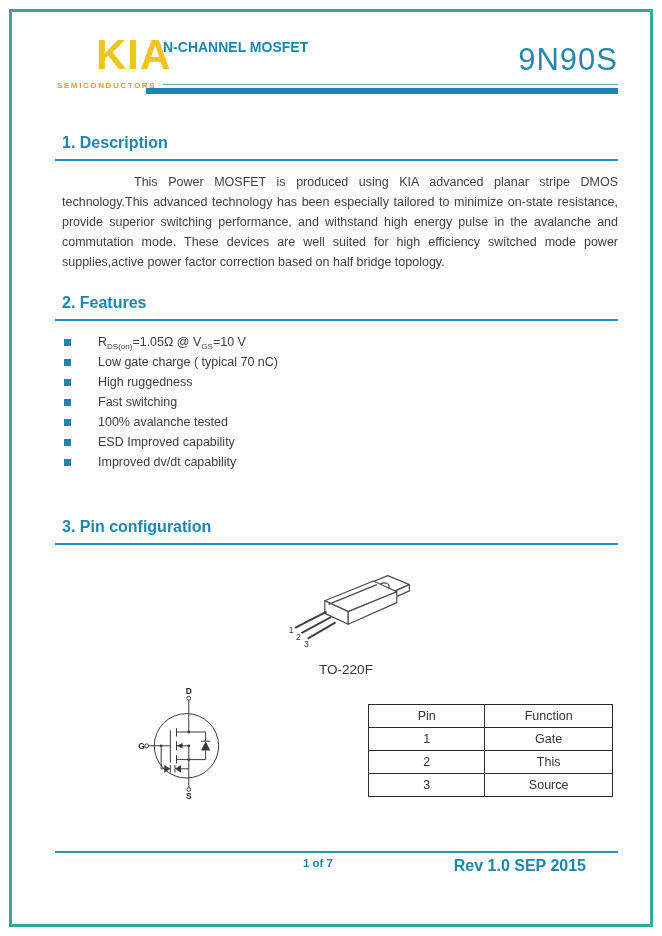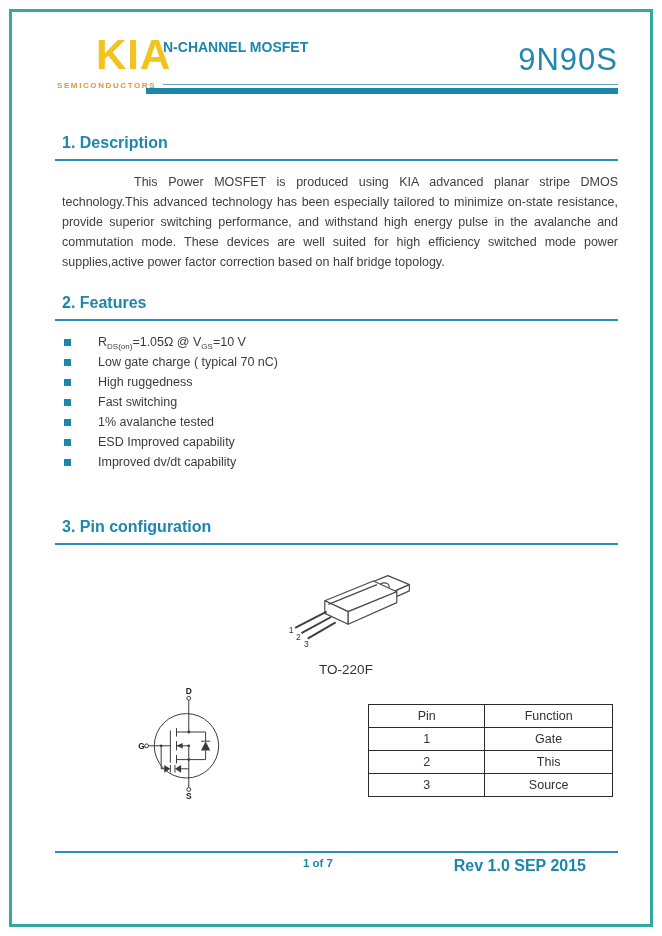--- a/index.html
+++ b/index.html
@@ -95,21 +95,21 @@
     <div class="feat-item">
       <span class="bullet"></span>
       <span>High ruggedness</span>
     </div>
     <div class="feat-item">
       <span class="bullet"></span>
       <span>Fast switching</span>
     </div>
     <div class="feat-item">
       <span class="bullet"></span>
-      <span>1% avalanche tested</span>
+      <span>100% avalanche tested</span>
     </div>
     <div class="feat-item">
       <span class="bullet"></span>
       <span>ESD Improved capability</span>
     </div>
     <div class="feat-item">
       <span class="bullet"></span>
       <span>Improved dv/dt capability</span>
     </div>
   </div>

